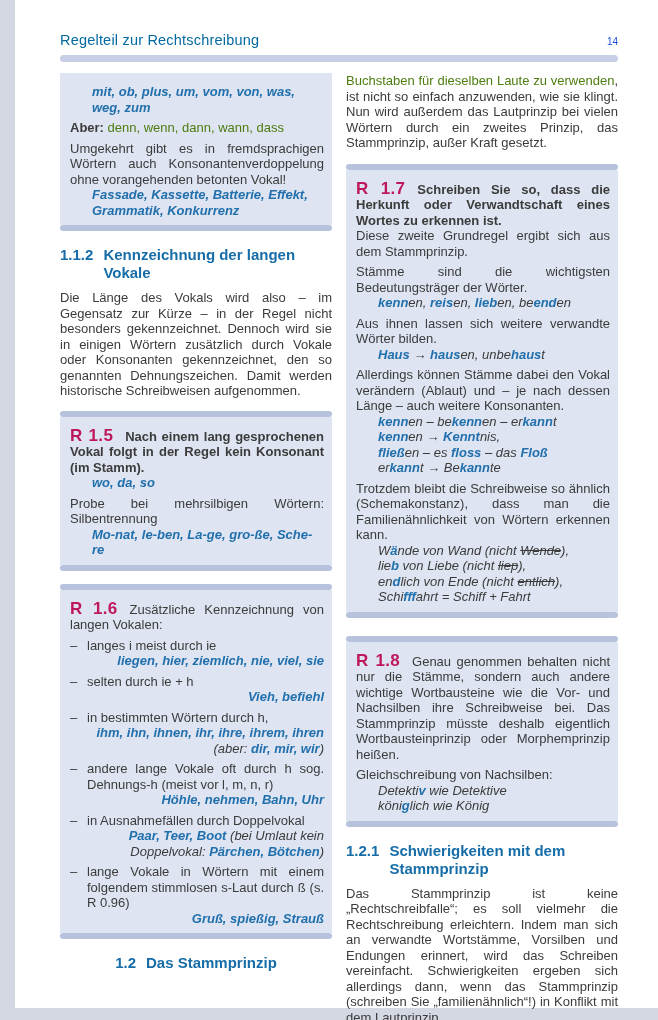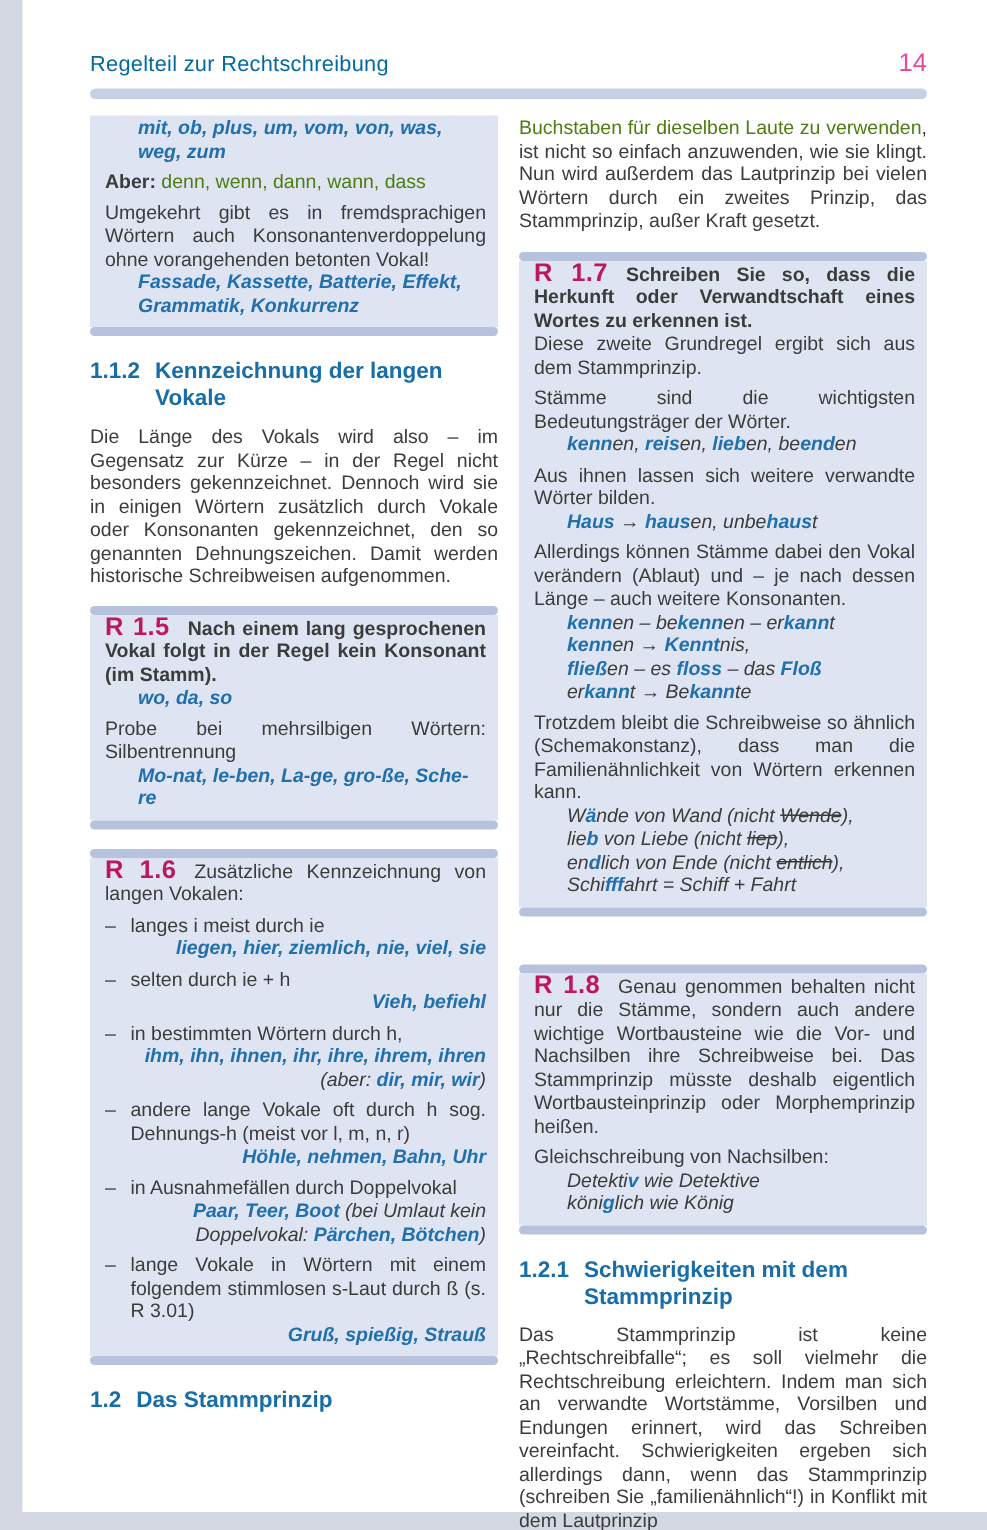--- a/index.html
+++ b/index.html
@@ -12,41 +12,41 @@
     overflow:hidden;
     -webkit-font-smoothing:antialiased;
   }
   .edge-left{position:absolute;left:0;top:0;width:15px;height:1020px;background:#d4d8e2;}
   .edge-bottom{position:absolute;left:0;bottom:0;width:658px;height:12px;background:#d4d8e2;}
   .content{position:absolute;left:60px;top:32px;width:558px;}
 
   
   .hdr{display:flex;justify-content:space-between;align-items:baseline;}
   .hdr-title{color:#0369a1;font-size:14.5px;letter-spacing:.2px;}
-  .hdr-page{color:#ec4899;font-size:17px;}
+  .hdr-page{color:#1d4ed8;font-size:10px;}
   .hdr-rule{height:7px;background:#c6cfe6;border-radius:4px;margin-top:7px;}
 
   
   .cols{display:flex;gap:14px;margin-top:11px;}
   .col{width:272px;font-size:13px;line-height:15.5px;}
 
   
   .rbox{margin:4px 0 13px;}
   .bar{height:6px;border-radius:3px;background:#b7c3dc;}
-  .rbody{background:#dee4f1;padding:0 8px 7px 10px;}
+  .rbody{background:#dee4f1;padding:11px 8px 7px 10px;}
 
   .grp{margin:0 0 5px;}
   .grp:last-child{margin-bottom:0;}
   .para{margin:0;text-align:justify;}
   .ex-line{margin:0;padding-left:22px;}
   .ex-flow{margin:0;text-align:right;}
 
   .r-label{font-size:17px;font-weight:bold;color:#be185d;margin-right:12px;letter-spacing:.3px;}
 
-  .sec-h{display:flex;color:#176da8;font-weight:bold;font-size:15px;line-height:18px;margin:15px 0 8px;}
+  .sec-h{display:flex;color:#176da8;font-weight:bold;font-size:15px;line-height:18px;margin:15px 0 8px;justify-content:center;}
   .sec-h .num{flex:none;margin-right:10px;}
 
   
   .li{display:flex;margin:0 0 5px;}
   .li:last-child{margin-bottom:0;}
   .li .dash{flex:none;width:17px;}
   .li .li-body{flex:1;min-width:0;}
 
   
   .t-b{}
@@ -150,21 +150,21 @@
           <div class="li">
             <span class="dash">–</span>
             <div class="li-body">
               <div class="para"><span class="t-b">in Ausnahmefällen durch Doppelvokal</span></div>
               <div class="ex-flow"><span class="t-ex">Paar, Teer, Boot </span><span class="t-di">(bei Umlaut kein Doppelvokal: </span><span class="t-ex">Pärchen, Bötchen</span><span class="t-di">)</span></div>
             </div>
           </div>
           <div class="li">
             <span class="dash">–</span>
             <div class="li-body">
-              <div class="para"><span class="t-b">lange Vokale in Wörtern mit einem folgendem stimmlosen s-Laut durch ß (s. R 3.01)</span></div>
+              <div class="para"><span class="t-b">lange Vokale in Wörtern mit einem folgendem stimmlosen s-Laut durch ß (s. R 0.96)</span></div>
               <div class="ex-flow"><span class="t-ex">Gruß, spießig, Strauß</span></div>
             </div>
           </div>
         </div>
         <div class="bar"></div>
       </section>
 
       <h2 class="sec-h">
         <span class="num">1.2</span>
         <span class="ttl">Das Stammprinzip</span>
@@ -202,21 +202,21 @@
             <p class="para"><span class="t-b">Trotzdem bleibt die Schreibweise so ähnlich (Schemakonstanz), dass man die Familienähnlichkeit von Wörtern erkennen kann.</span></p>
             <div class="ex-line"><span class="t-di">W</span><span class="t-ex">ä</span><span class="t-di">nde von Wand (nicht </span><span class="t-st">Wende</span><span class="t-di">),</span></div>
             <div class="ex-line"><span class="t-di">lie</span><span class="t-ex">b</span><span class="t-di"> von Liebe (nicht </span><span class="t-st">liep</span><span class="t-di">),</span></div>
             <div class="ex-line"><span class="t-di">en</span><span class="t-ex">d</span><span class="t-di">lich von Ende (nicht </span><span class="t-st">entlich</span><span class="t-di">),</span></div>
             <div class="ex-line"><span class="t-di">Schi</span><span class="t-ex">fff</span><span class="t-di">ahrt = Schiff + Fahrt</span></div>
           </div>
         </div>
         <div class="bar"></div>
       </section>
 
-      <section class="rbox" style="margin-top:32px">
+      <section class="rbox" style="margin-top:18px">
         <div class="bar"></div>
         <div class="rbody">
           <div class="grp">
             <p class="para"><span class="r-label">R 1.8</span><span><span class="t-b">Genau genommen behalten nicht nur die Stämme, sondern auch andere wichtige Wortbausteine wie die Vor- und Nachsilben ihre Schreibweise bei. Das Stammprinzip müsste deshalb eigentlich Wortbausteinprinzip oder Morphemprinzip heißen.</span></span></p>
           </div>
           <div class="grp">
             <p class="para"><span class="t-b">Gleichschreibung von Nachsilben:</span></p>
             <div class="ex-line"><span class="t-di">Detekti</span><span class="t-ex">v</span><span class="t-di"> wie Detektive</span></div>
             <div class="ex-line"><span class="t-di">köni</span><span class="t-ex">g</span><span class="t-di">lich wie König</span></div>
           </div>

